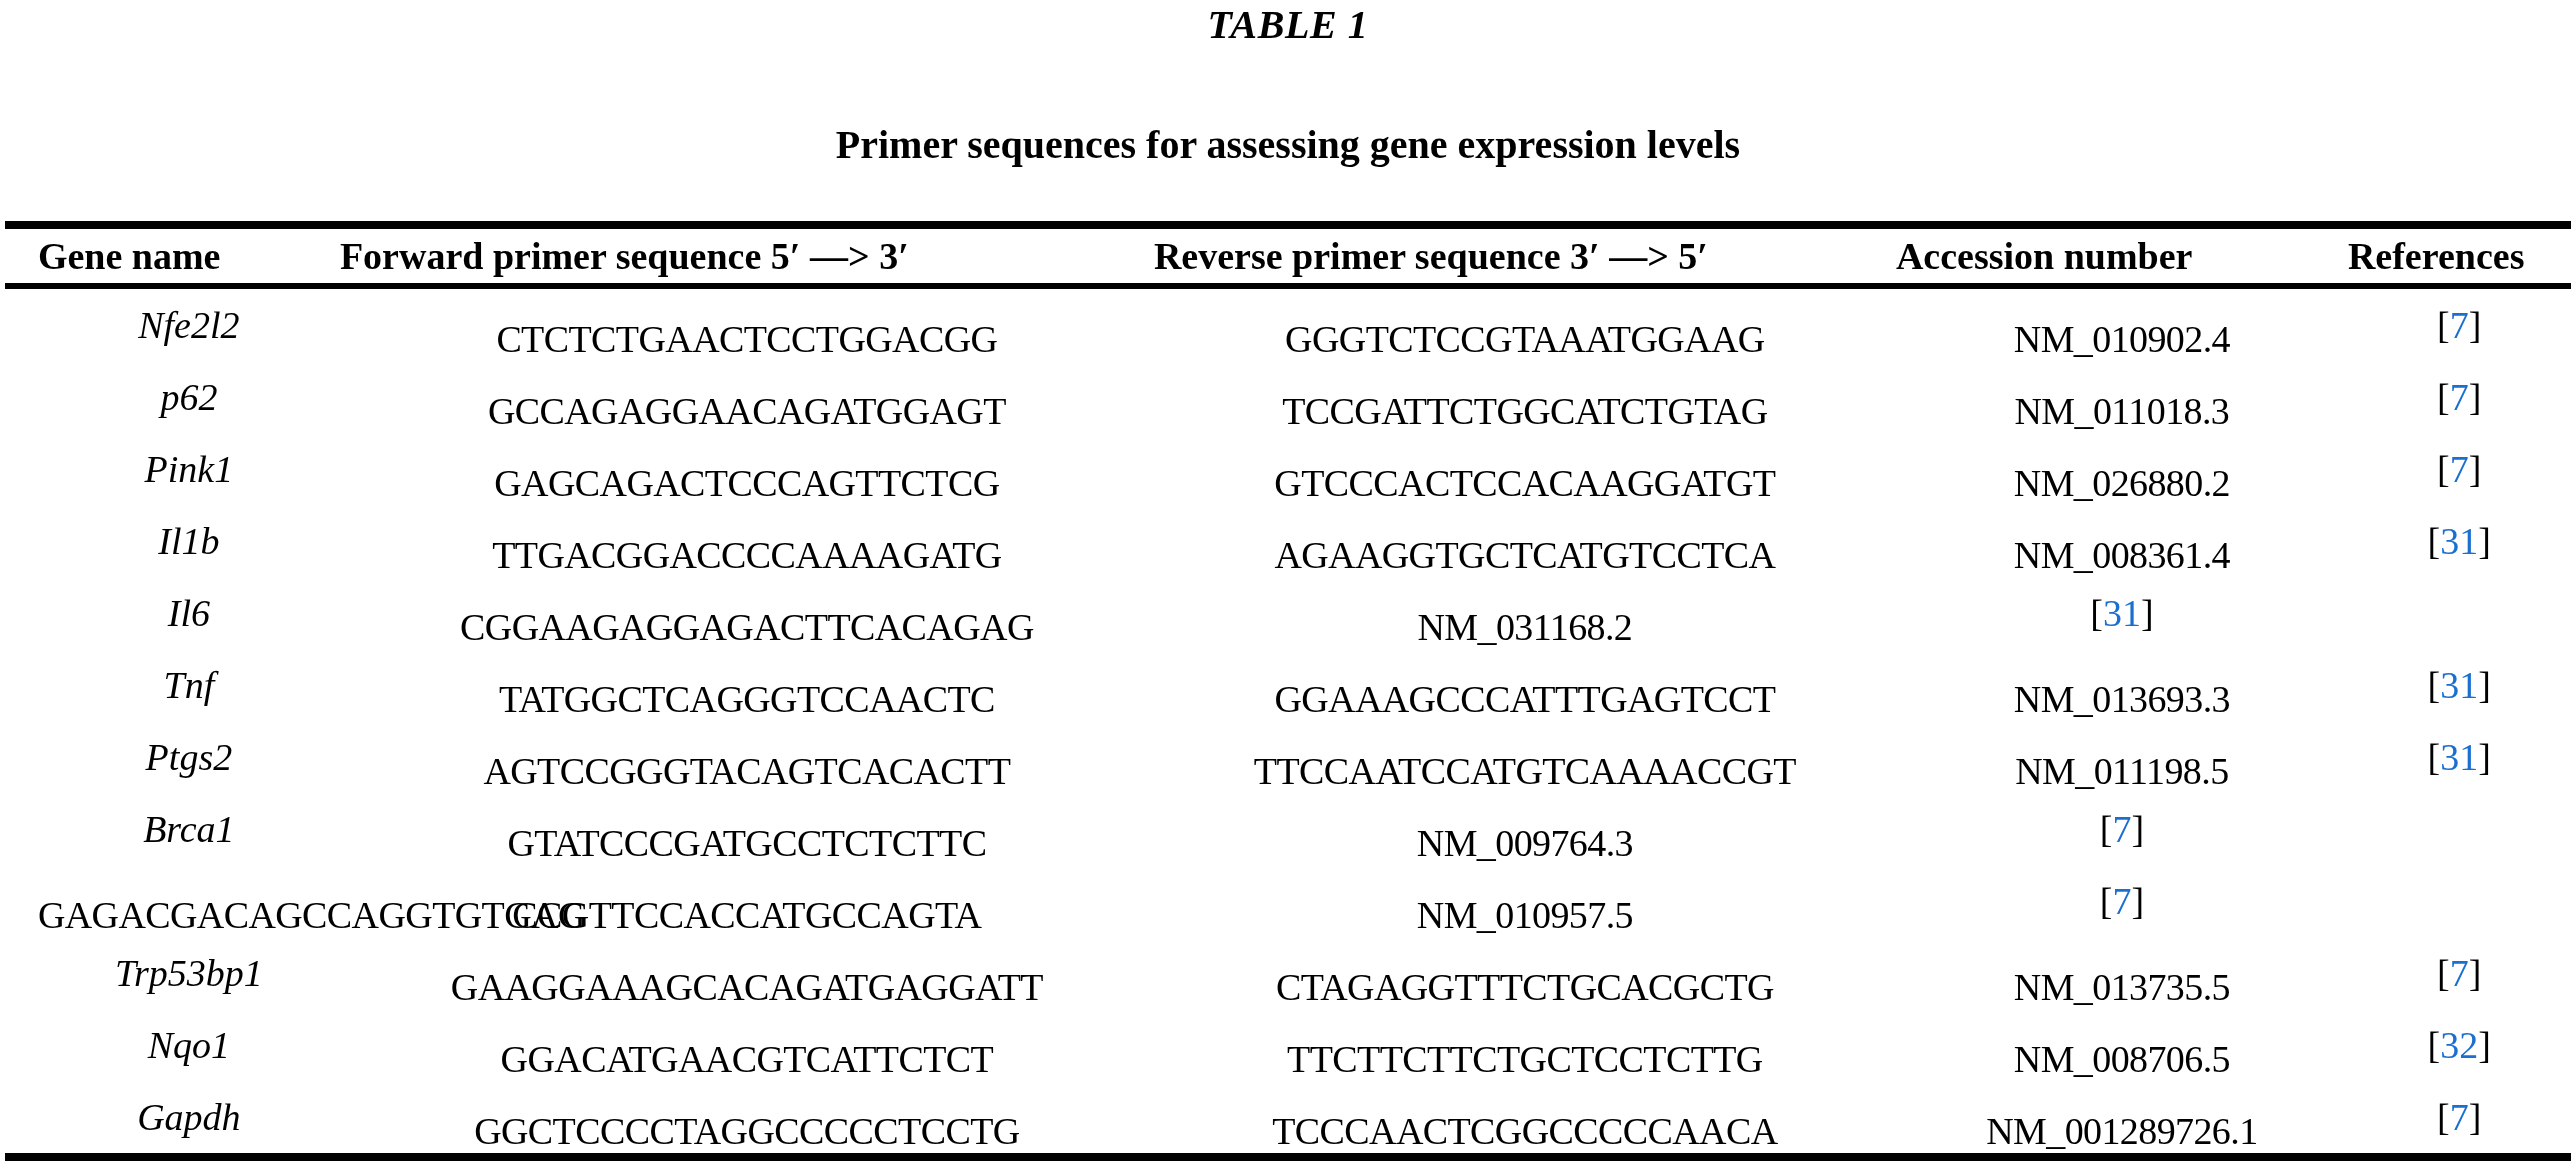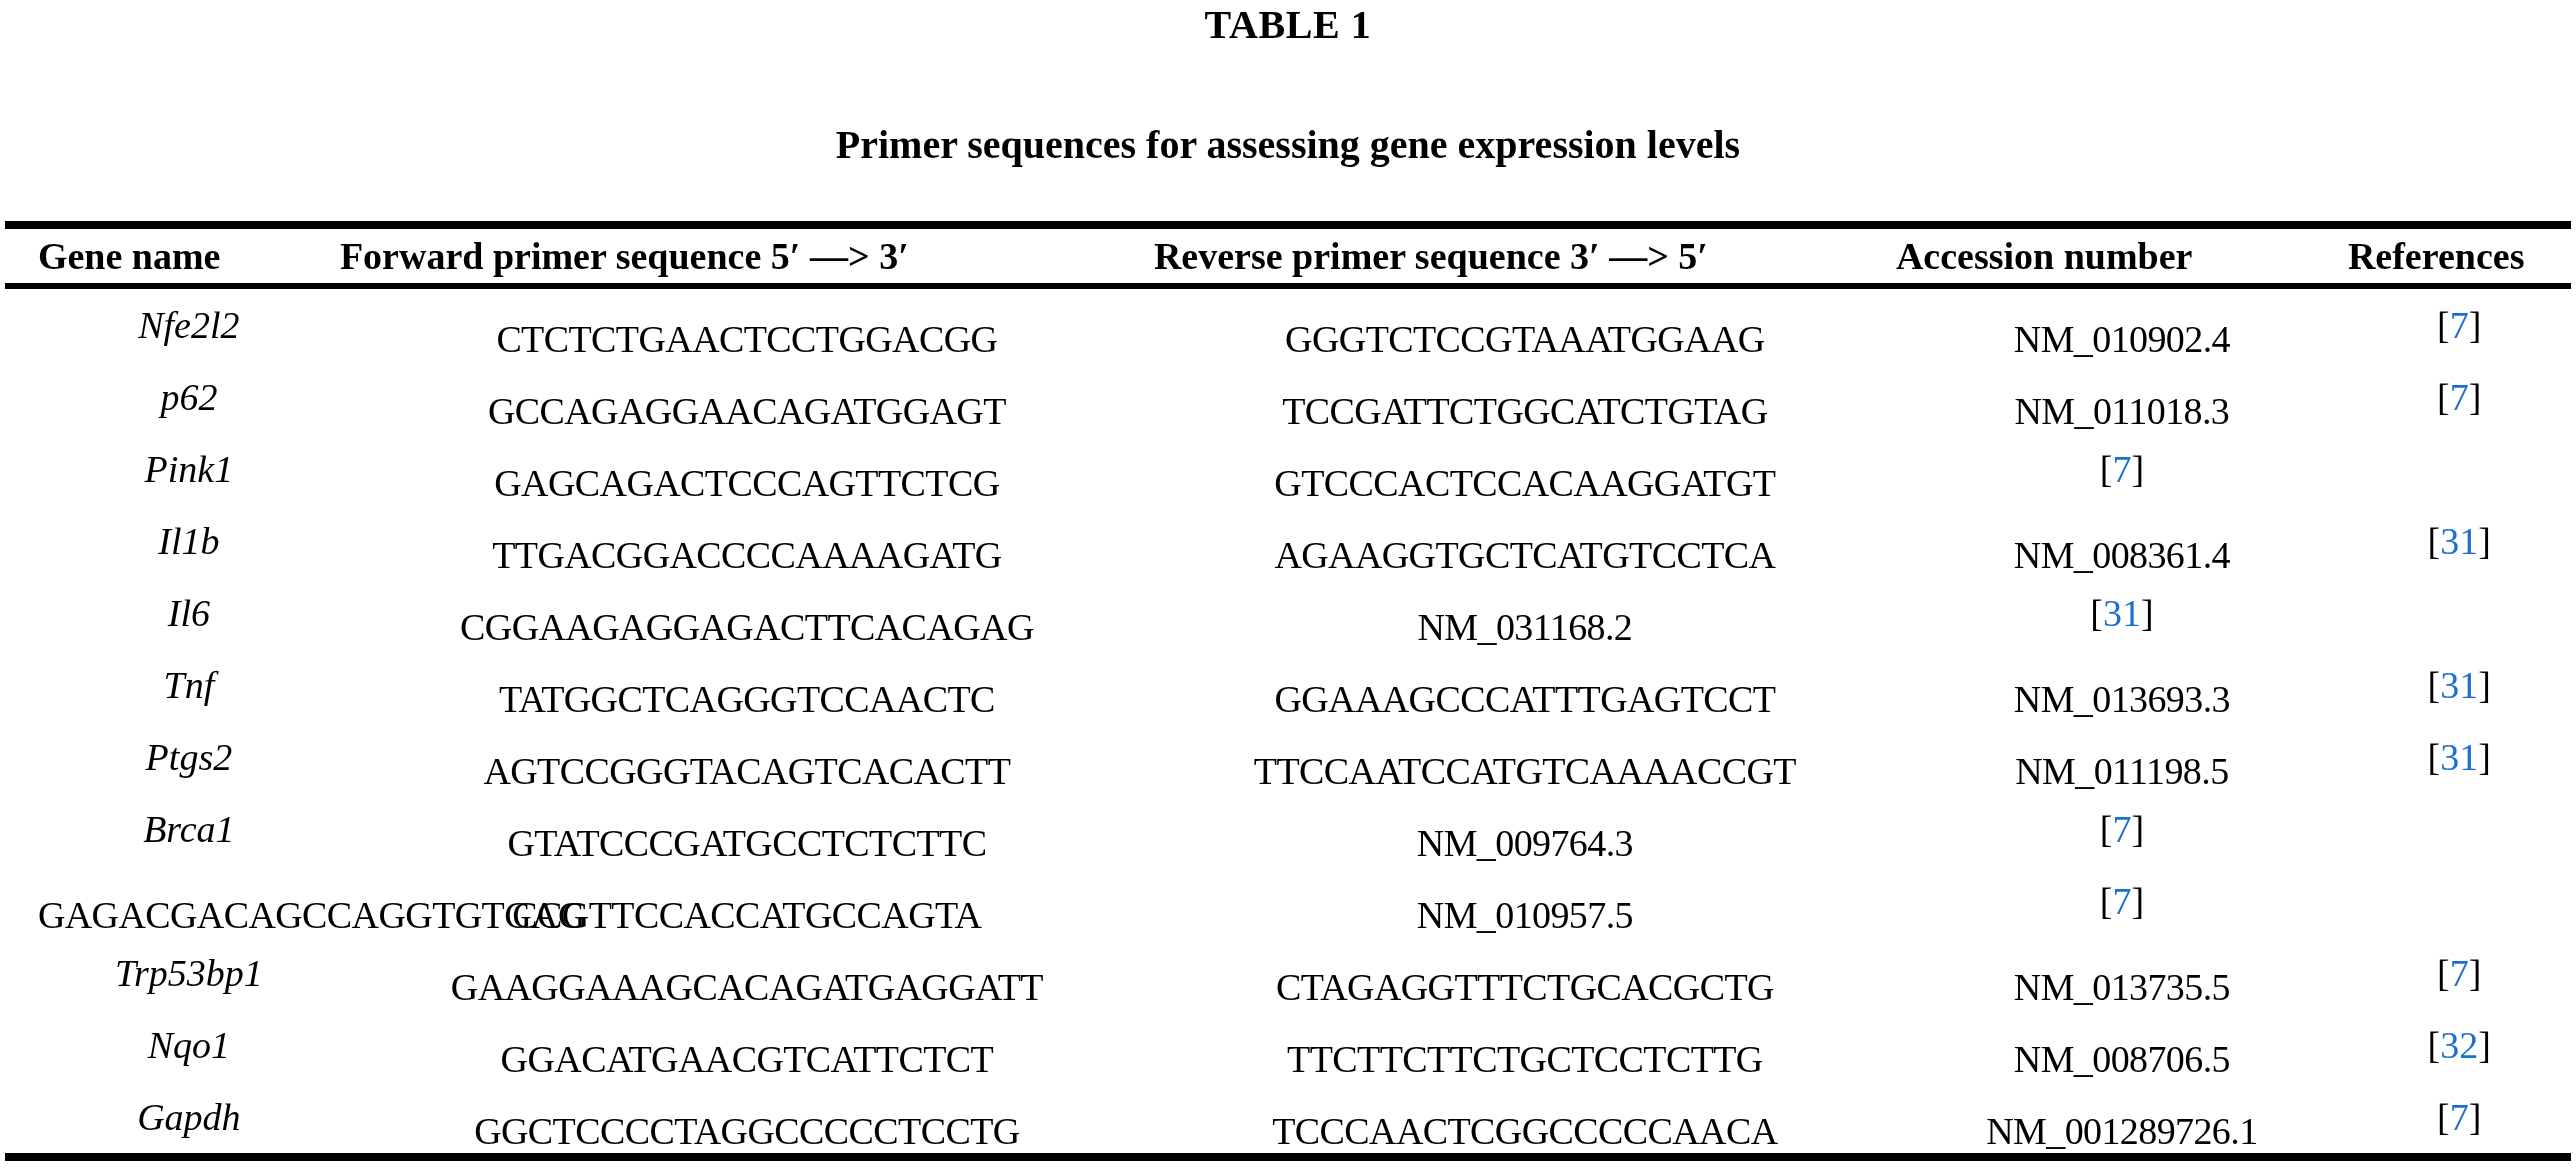--- a/index.html
+++ b/index.html
@@ -17,20 +17,21 @@
   }
   .caption-label {
     position: absolute;
     top: 1.2px;
     left: 0;
     width: 100%;
     text-align: center;
     font-size: 40px;
     font-weight: bold;
     letter-spacing: 0.6px;
+    font-style: italic;
   }
   .caption-title {
     position: absolute;
     top: 121px;
     left: 0;
     width: 100%;
     text-align: center;
     font-size: 40px;
     font-weight: bold;
   }
@@ -112,20 +113,21 @@
     <div class="acc-cell">NM_011018.3</div>
     <div class="ref-cell">
       <span class="bracket">[</span><a class="ref-link">7</a><span class="bracket">]</span>
     </div>
   </div>
 
   <div class="body-row">
     <div class="gene-cell">Pink1</div>
     <div class="seq-cell">GAGCAGACTCCCAGTTCTCG</div>
     <div class="seq-cell">GTCCCACTCCACAAGGATGT</div>
+    <div class="acc-cell">NM_026880.2</div>
     <div class="ref-cell">
       <span class="bracket">[</span><a class="ref-link">7</a><span class="bracket">]</span>
     </div>
   </div>
 
   <div class="body-row">
     <div class="gene-cell">Il1b</div>
     <div class="seq-cell">TTGACGGACCCCAAAAGATG</div>
     <div class="seq-cell">AGAAGGTGCTCATGTCCTCA</div>
     <div class="acc-cell">NM_008361.4</div>

